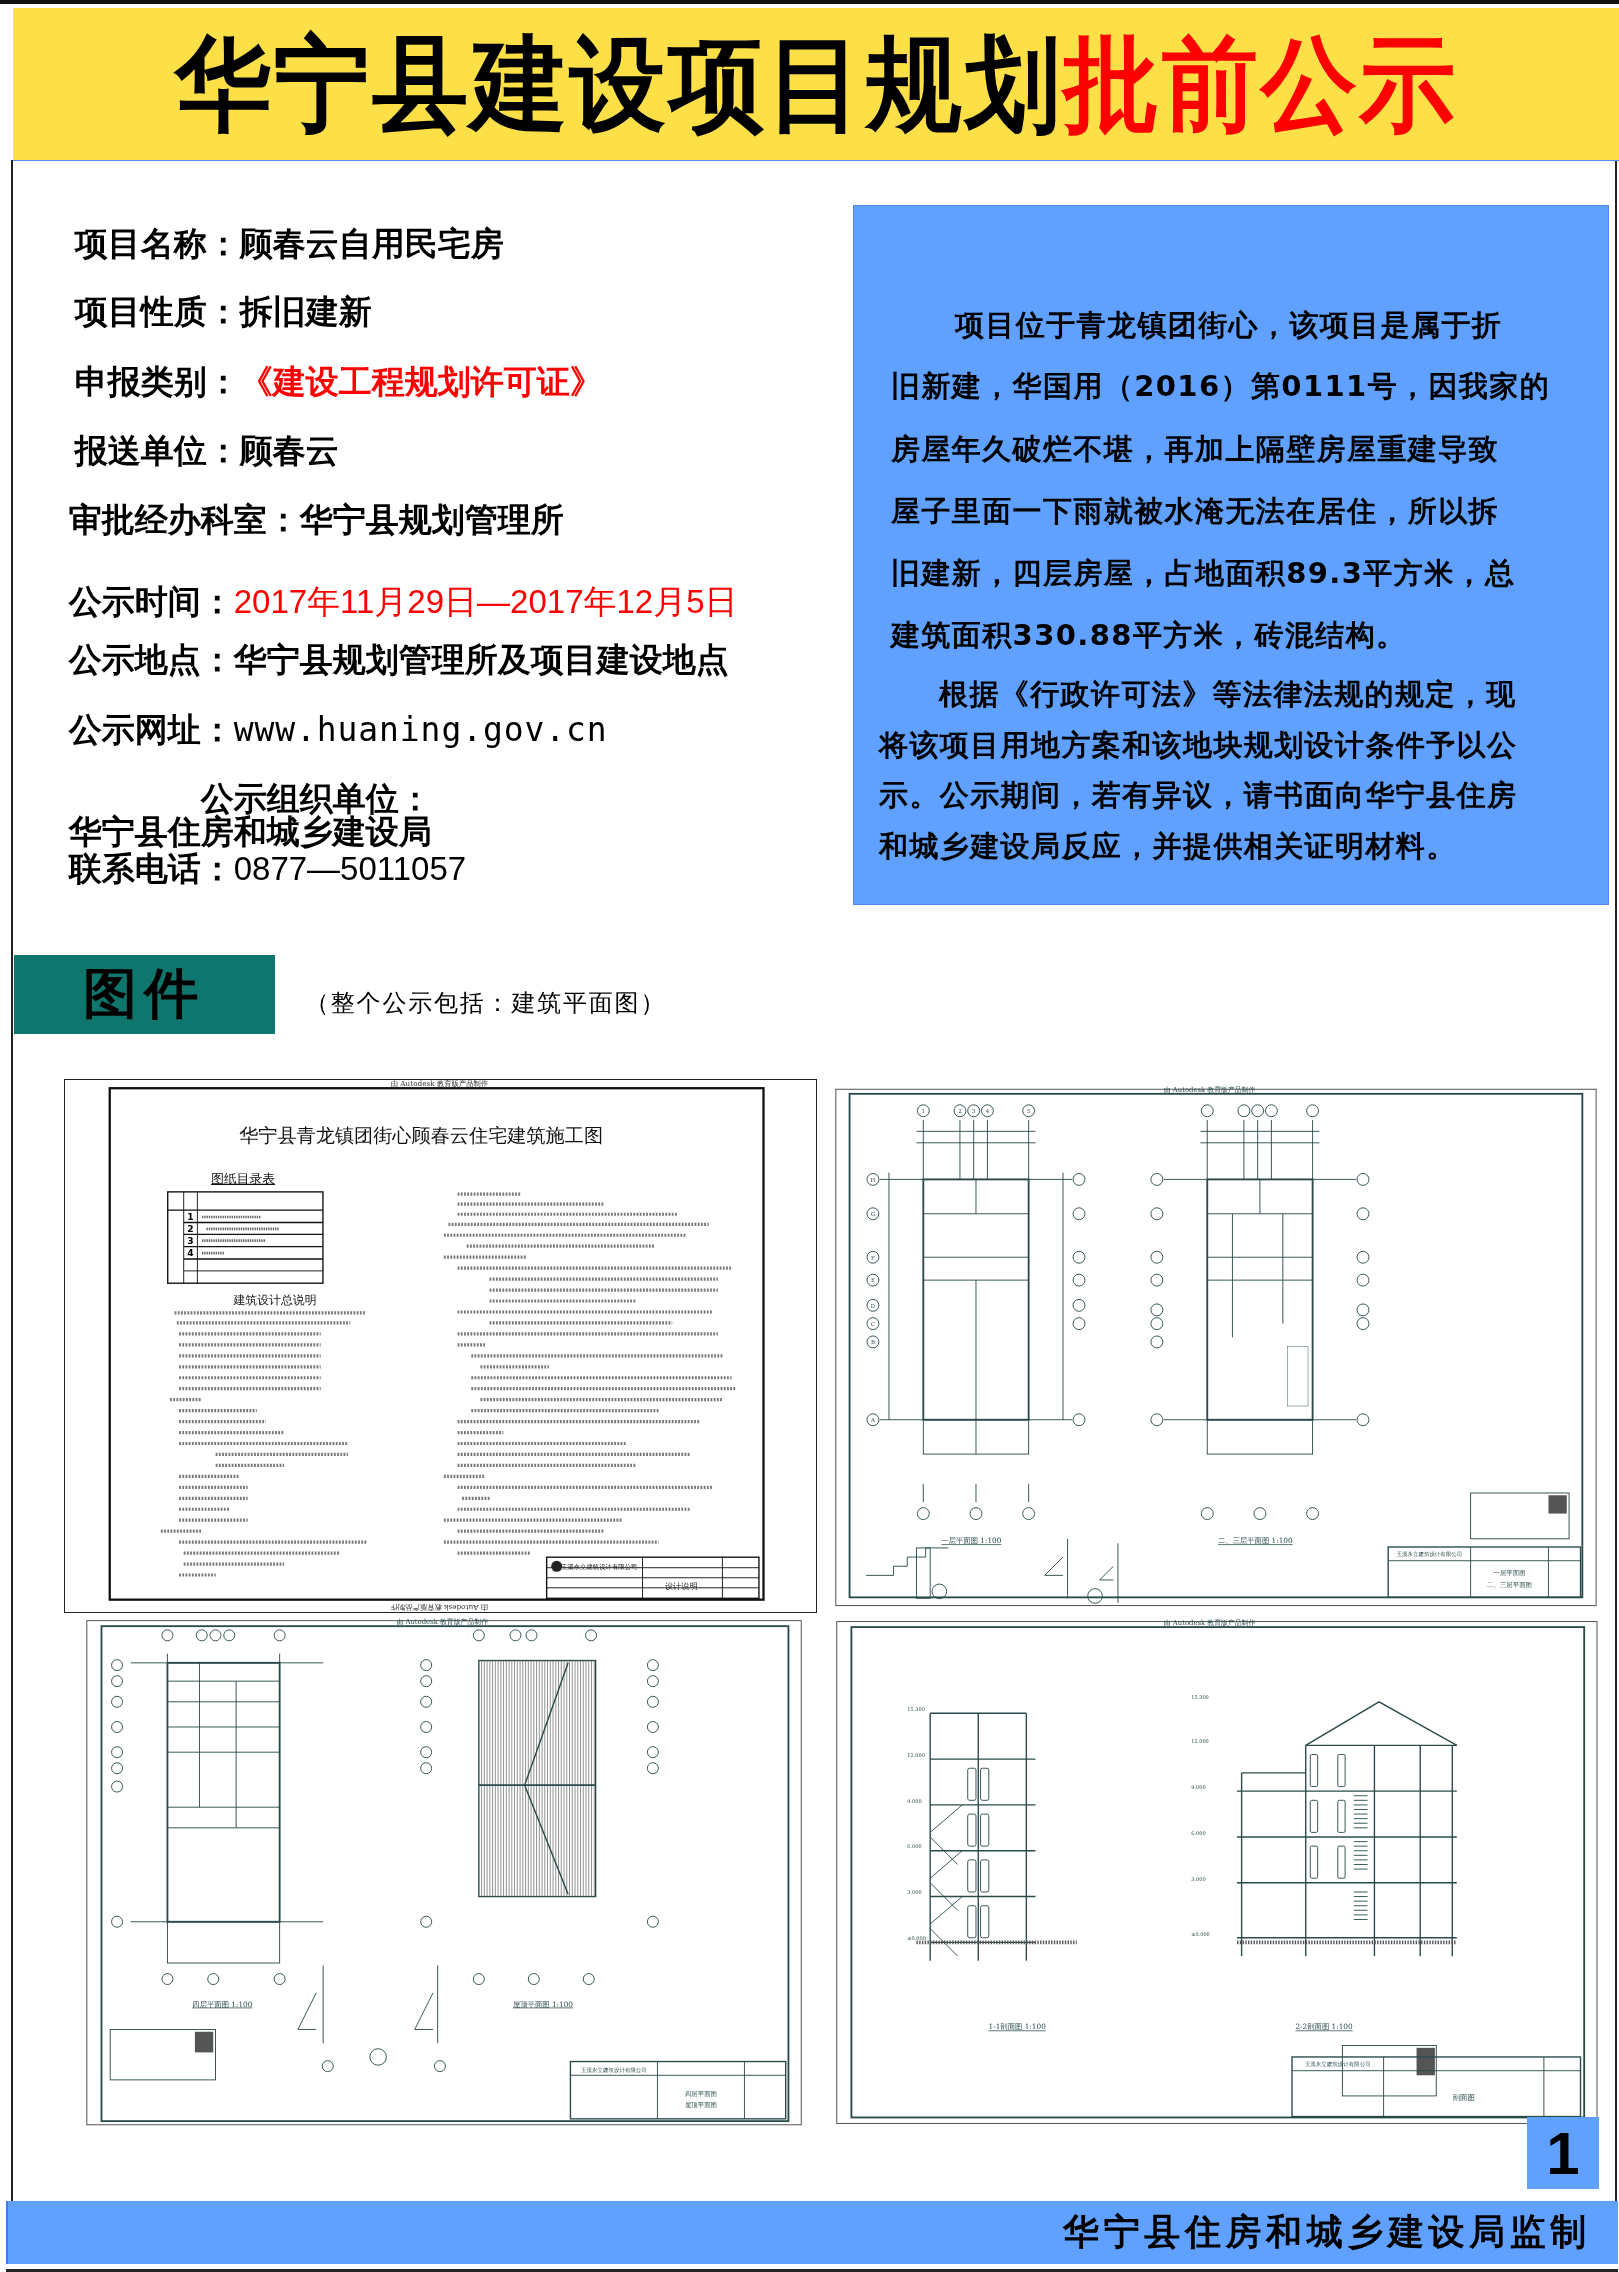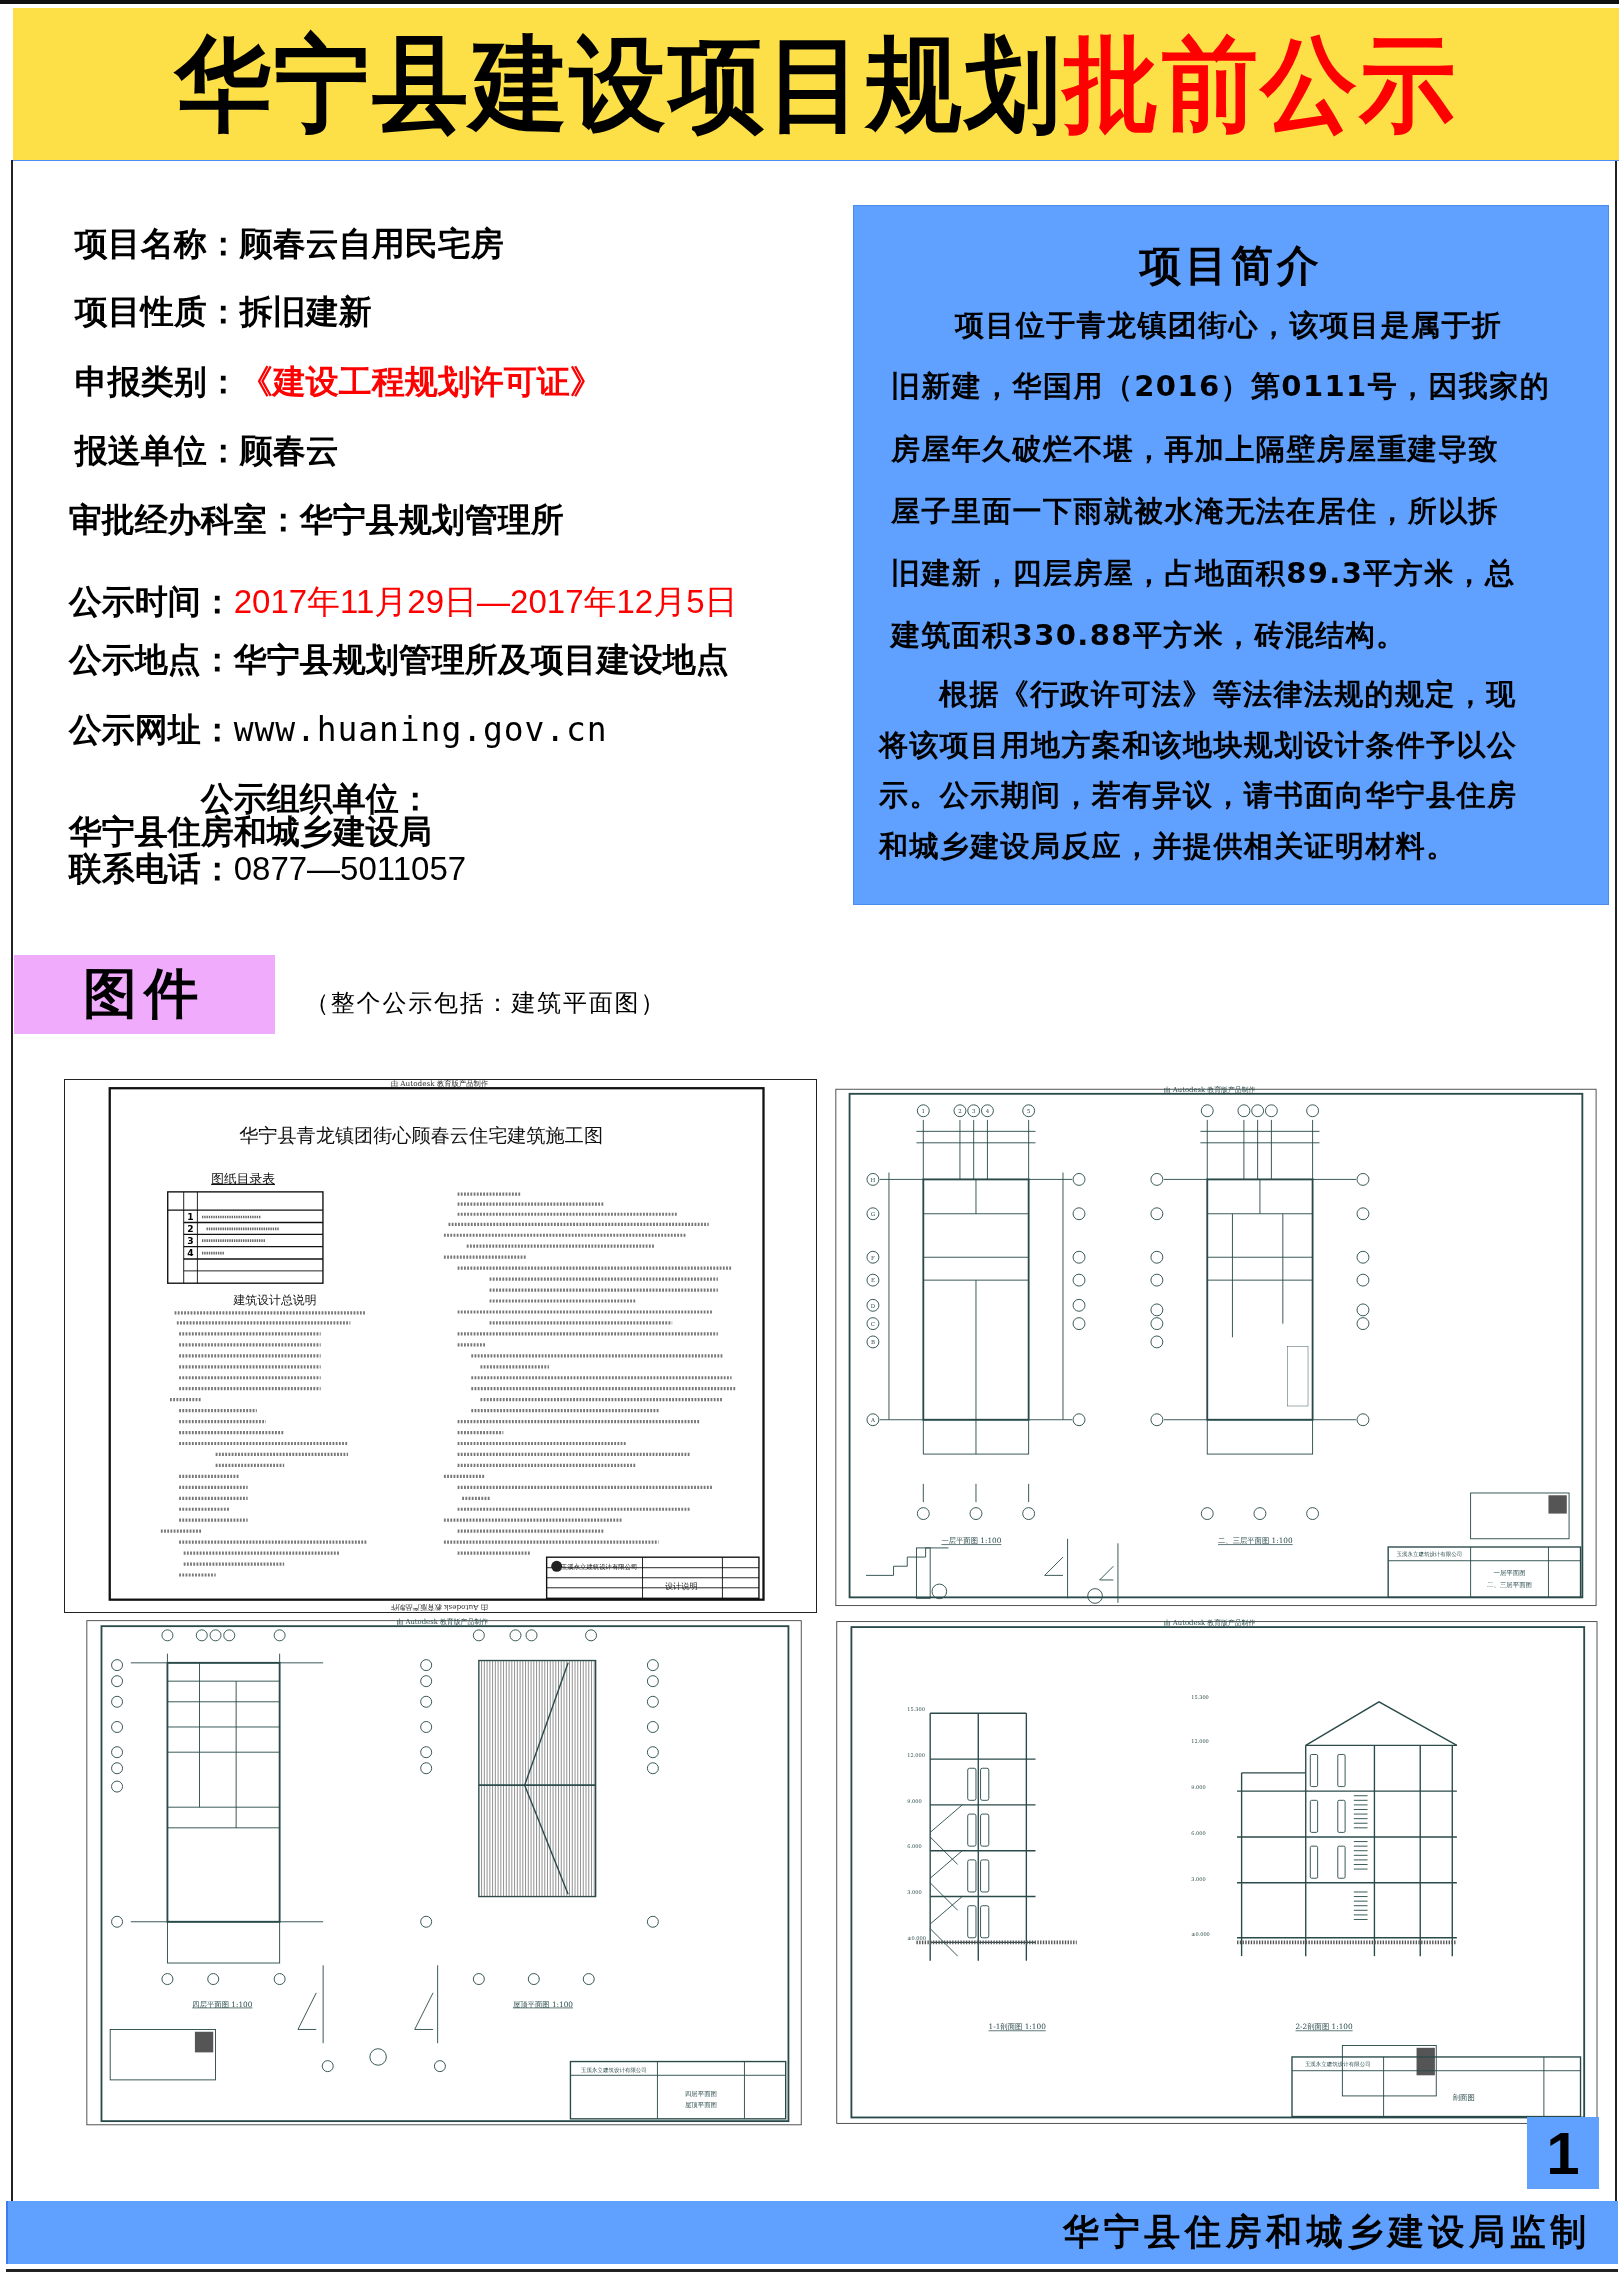--- a/index.html
+++ b/index.html
@@ -30,21 +30,21 @@
 
   .summary-box {
     position: absolute; left: 853px; top: 205px; width: 756px; height: 700px;
     background: #60a0ff; border: 1.4px solid #4c8be8;
   }
   .summary-title { position: absolute; top: 32px; left: 0; width: 100%; text-align: center; font-size: 42px; font-weight: bold; letter-spacing: 3.7px; }
   .summary-line { position: absolute; white-space: nowrap; font-size: 29px; font-weight: bold; letter-spacing: 1.4px; }
 
   .section-tag {
     position: absolute; left: 13.7px; top: 955px; width: 261px; height: 79px;
-    background: #f0abfc; display: flex; align-items: center; justify-content: center;
+    background: #0f766e; display: flex; align-items: center; justify-content: center;
   }
   .section-tag span { font-size: 54px; font-weight: bold; letter-spacing: 7.3px; }
   .section-note { position: absolute; left: 305px; top: 987px; font-size: 24px; white-space: nowrap; letter-spacing: 1.8px; text-align: right; }
 
   .sheet { position: absolute; background: #fff; }
   .sheet svg { width: 100%; height: 100%; display: block; }
 
   .page-badge {
     position: absolute; left: 1527px; top: 2117px; width: 72px; height: 72px;
     background: #60a0ff; display: flex; align-items: center; justify-content: center;
@@ -111,21 +111,20 @@
     <span class="lbl">公示组织单位：</span>
       <span class="val">华宁县住房和城乡建设局</span>
   </div>
   <div class="info-row" style="position:absolute;top:637px;left:-2.3px;">
     <span class="lbl">联系电话：</span>
       <span class="val num">0877—5011057</span>
   </div>
 </div>
 
 <div class="summary-box">
-  <div class="summary-title">项目简介</div>
   <div class="summary-line" style="left:101px;top:100px;">项目位于青龙镇团街心，该项目是属于折</div>
   <div class="summary-line" style="left:37px;top:161px;">旧新建，华国用（2016）第0111号，因我家的</div>
   <div class="summary-line" style="left:37px;top:224px;">房屋年久破烂不堪，再加上隔壁房屋重建导致</div>
   <div class="summary-line" style="left:37px;top:286px;">屋子里面一下雨就被水淹无法在居住，所以拆</div>
   <div class="summary-line" style="left:37px;top:348px;">旧建新，四层房屋，占地面积89.3平方米，总</div>
   <div class="summary-line" style="left:37px;top:410px;">建筑面积330.88平方米，砖混结构。</div>
   <div class="summary-line" style="left:85px;top:469px;">根据《行政许可法》等法律法规的规定，现</div>
   <div class="summary-line" style="left:25px;top:520px;">将该项目用地方案和该地块规划设计条件予以公</div>
   <div class="summary-line" style="left:25px;top:570px;">示。公示期间，若有异议，请书面向华宁县住房</div>
   <div class="summary-line" style="left:25px;top:621px;">和城乡建设局反应，并提供相关证明材料。</div>

